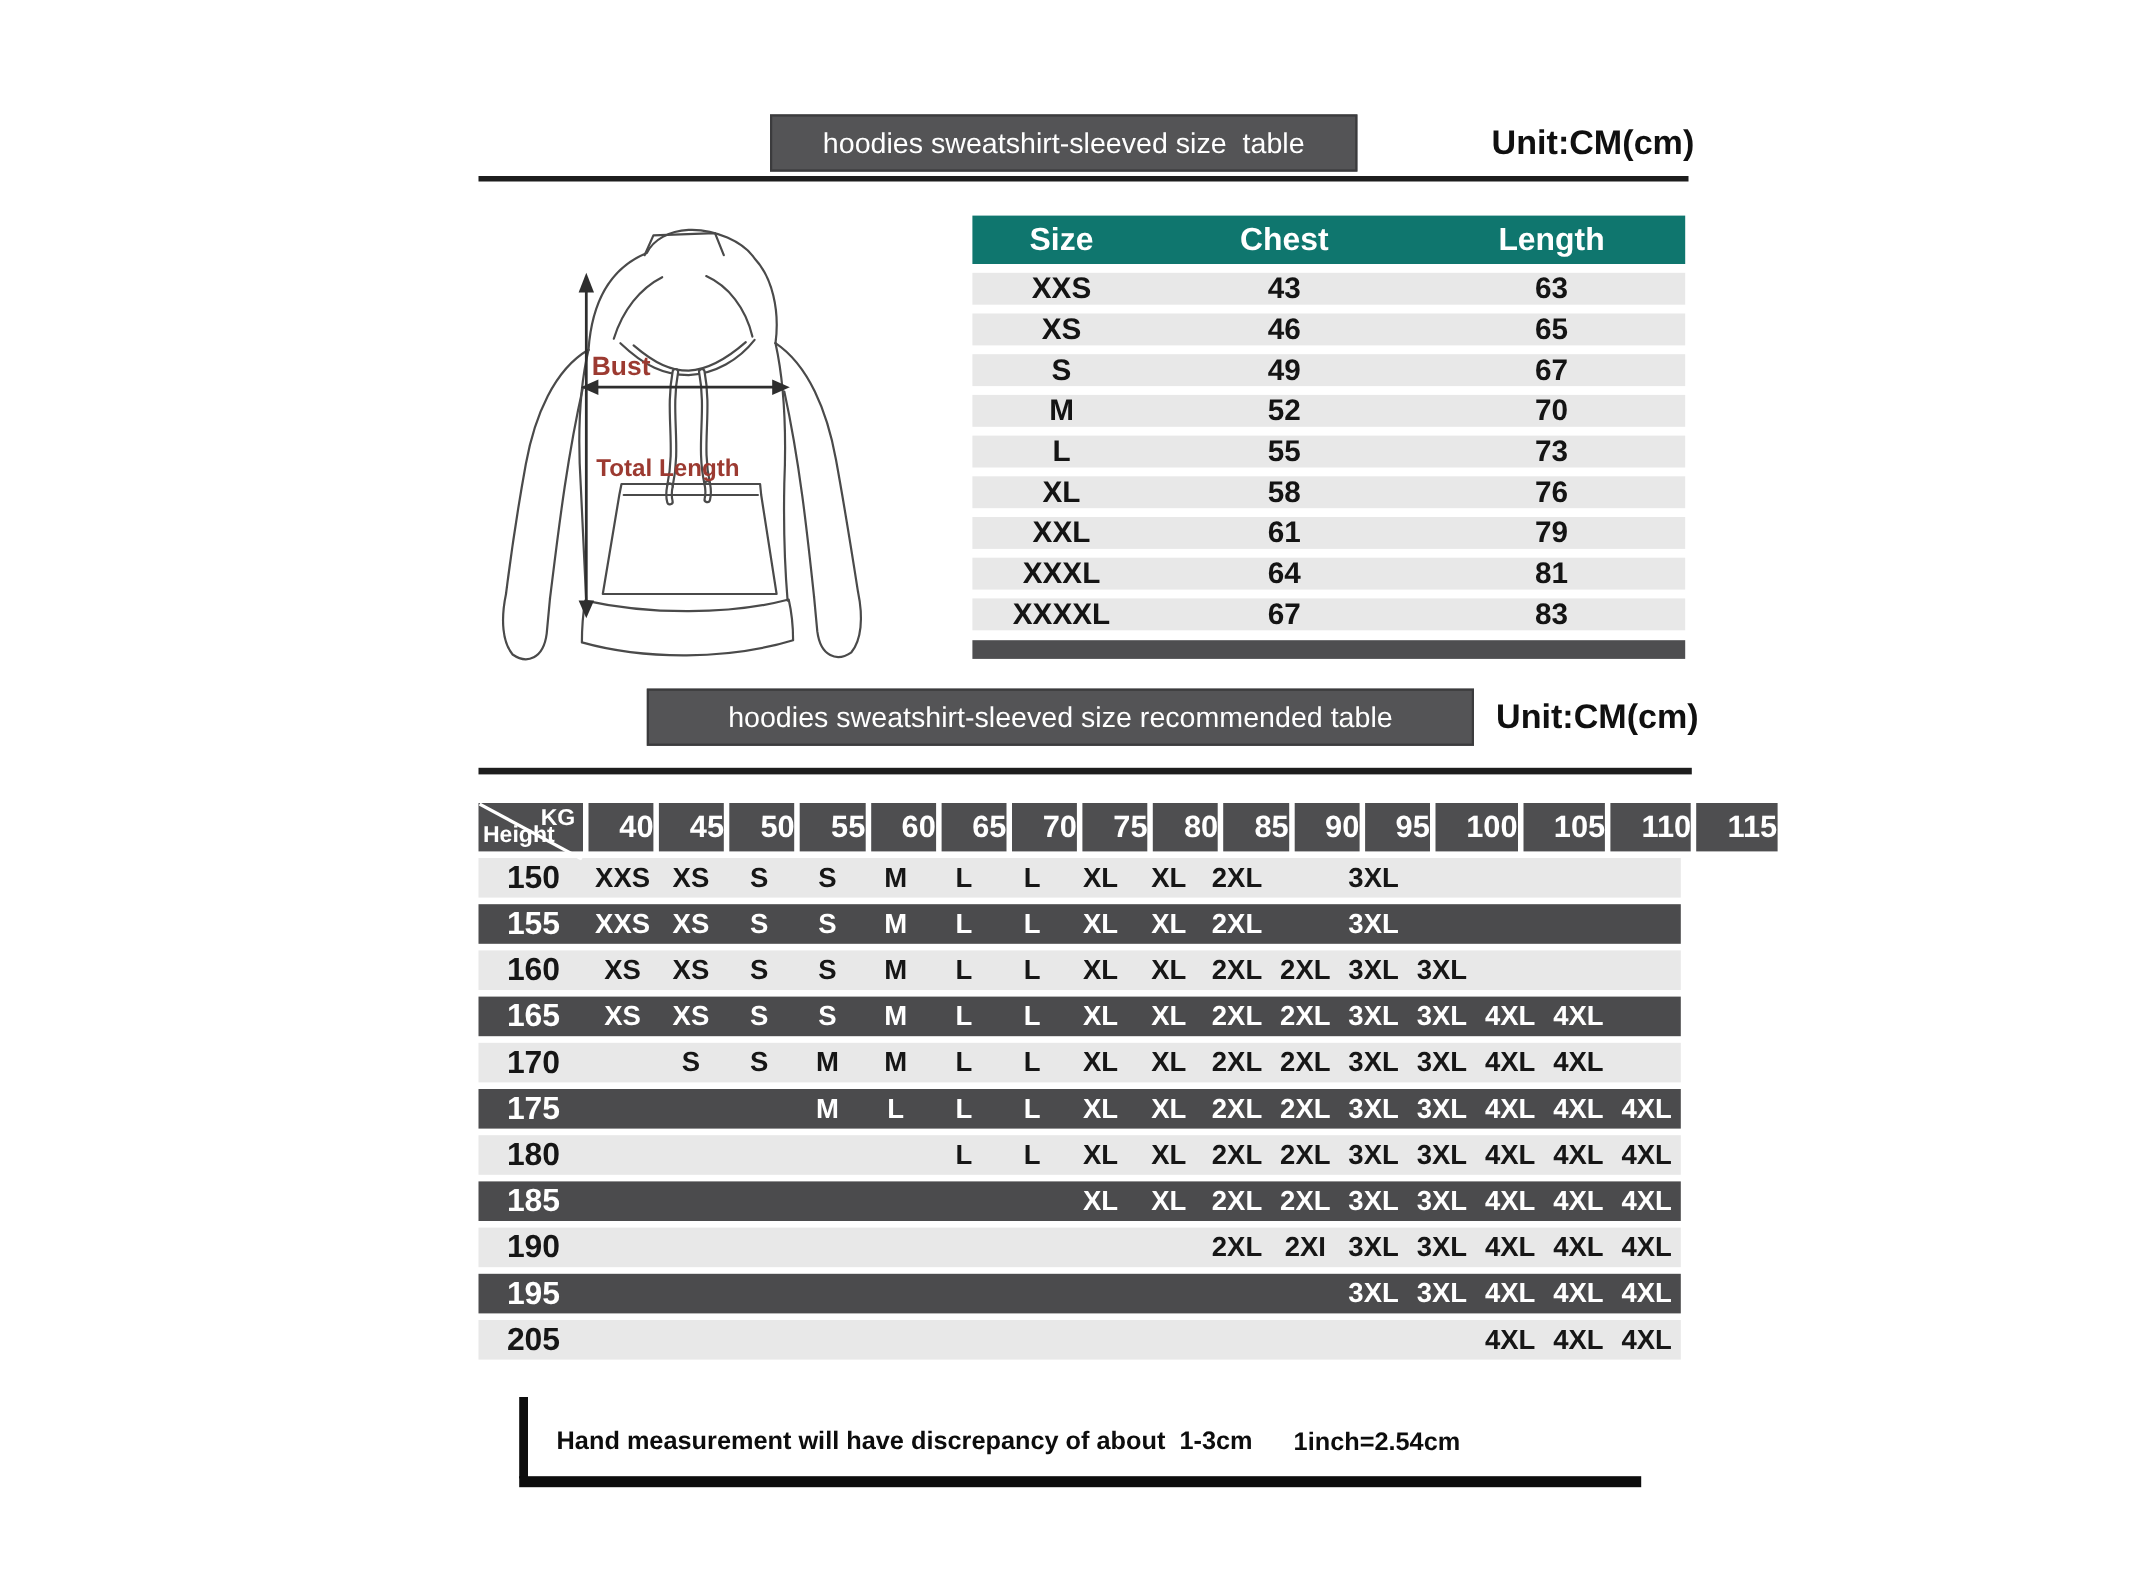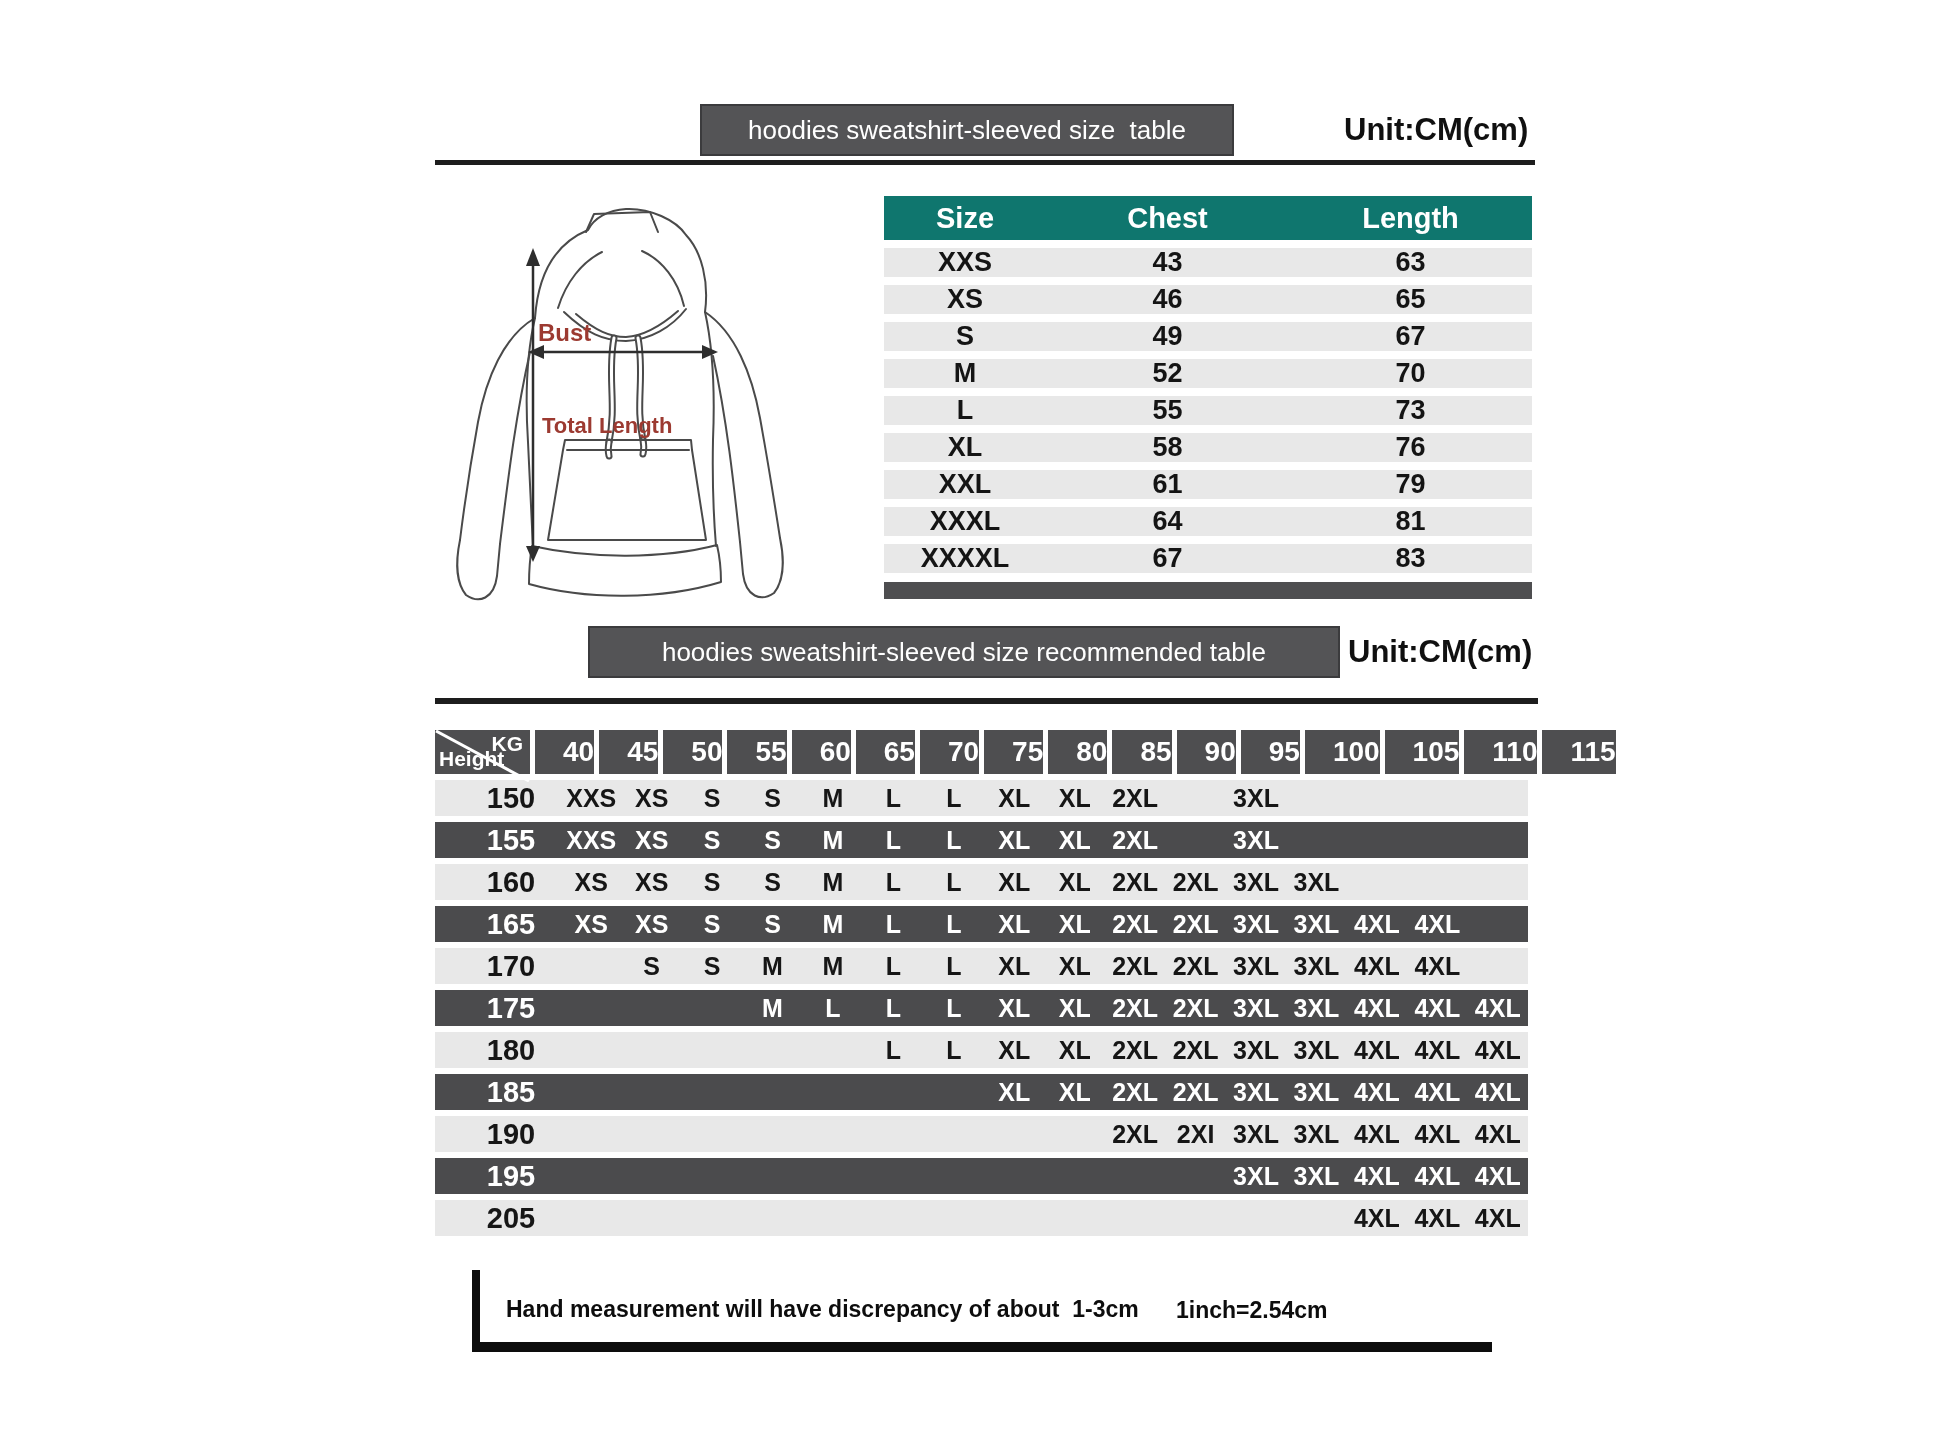--- a/index.html
+++ b/index.html
@@ -10,21 +10,21 @@
   .abs { position:absolute; }
 
   
   .titlebar {
     background:#545456; color:#ffffff; font-weight:normal; font-size:26px;
     display:flex; align-items:center; justify-content:center;
     white-space:pre; border:2px solid #3b3b3d; box-sizing:border-box;
   }
   #title1 { left:700px; top:104px; width:534px; height:52px; }
   #title2 { left:588px; top:626px; width:752px; height:52px; }
-  .unit { font-weight:bold; font-size:31px; color:#101010; white-space:pre; }
+  .unit { font-weight:bold; font-size:31px; color:#101010; white-space:pre;margin-left:12px; }
   #unit1 { left:1344px; top:112px; }
   #unit2 { left:1348px; top:634px; }
   .rule { background:#1d1d1d; }
   #rule1 { left:435px; top:160px; width:1100px; height:5px; }
   #rule2 { left:435px; top:698px; width:1103px; height:6px; }
 
   
   #size-table { left:884px; top:196px; width:648px; }
   .st-header {
     display:flex; background:#0f766e; height:44px; align-items:center;
@@ -51,21 +51,21 @@
   .mx-corner svg { position:absolute; left:0; top:0; }
   .mx-w {
     flex:1; margin-right:5px; background:#4e4e50; color:#ffffff;
     display:flex; align-items:center; justify-content:center;
     font-size:28px; font-weight:bold;padding-left:28px;
   }
   .mx-w:last-child { margin-right:0; }
   .mx-row { display:flex; height:36px; margin-top:6px; align-items:center; font-weight:bold; }
   .mx-row.light { background:#e8e8e8; color:#161616; }
   .mx-row.dark  { background:#4b4b4d; color:#ffffff; }
-  .mx-h { width:100px; flex:none; text-align:center; font-size:29px;padding-left:26px; }
+  .mx-h { width:100px; flex:none; text-align:center; font-size:29px; }
   .mx-c { flex:1; text-align:center; font-size:25px; }
 
   
   #hoodie { left:438px; top:190px; width:380px; height:440px; }
   #hoodie path, #hoodie line { fill:none; stroke:#4a4a4a; stroke-width:2; stroke-linecap:round; stroke-linejoin:round; }
   #hoodie .cord-out { stroke:#4a4a4a; stroke-width:7; }
   #hoodie .cord-in  { stroke:#ffffff; stroke-width:3; }
   #hoodie .meas { stroke:#2e2e2e; stroke-width:2.5; }
   #hoodie polygon { fill:#2e2e2e; stroke:none; }
   #hoodie text { fill:#9c3a31; font-weight:bold; font-family:"Liberation Sans","DejaVu Sans",sans-serif; }

